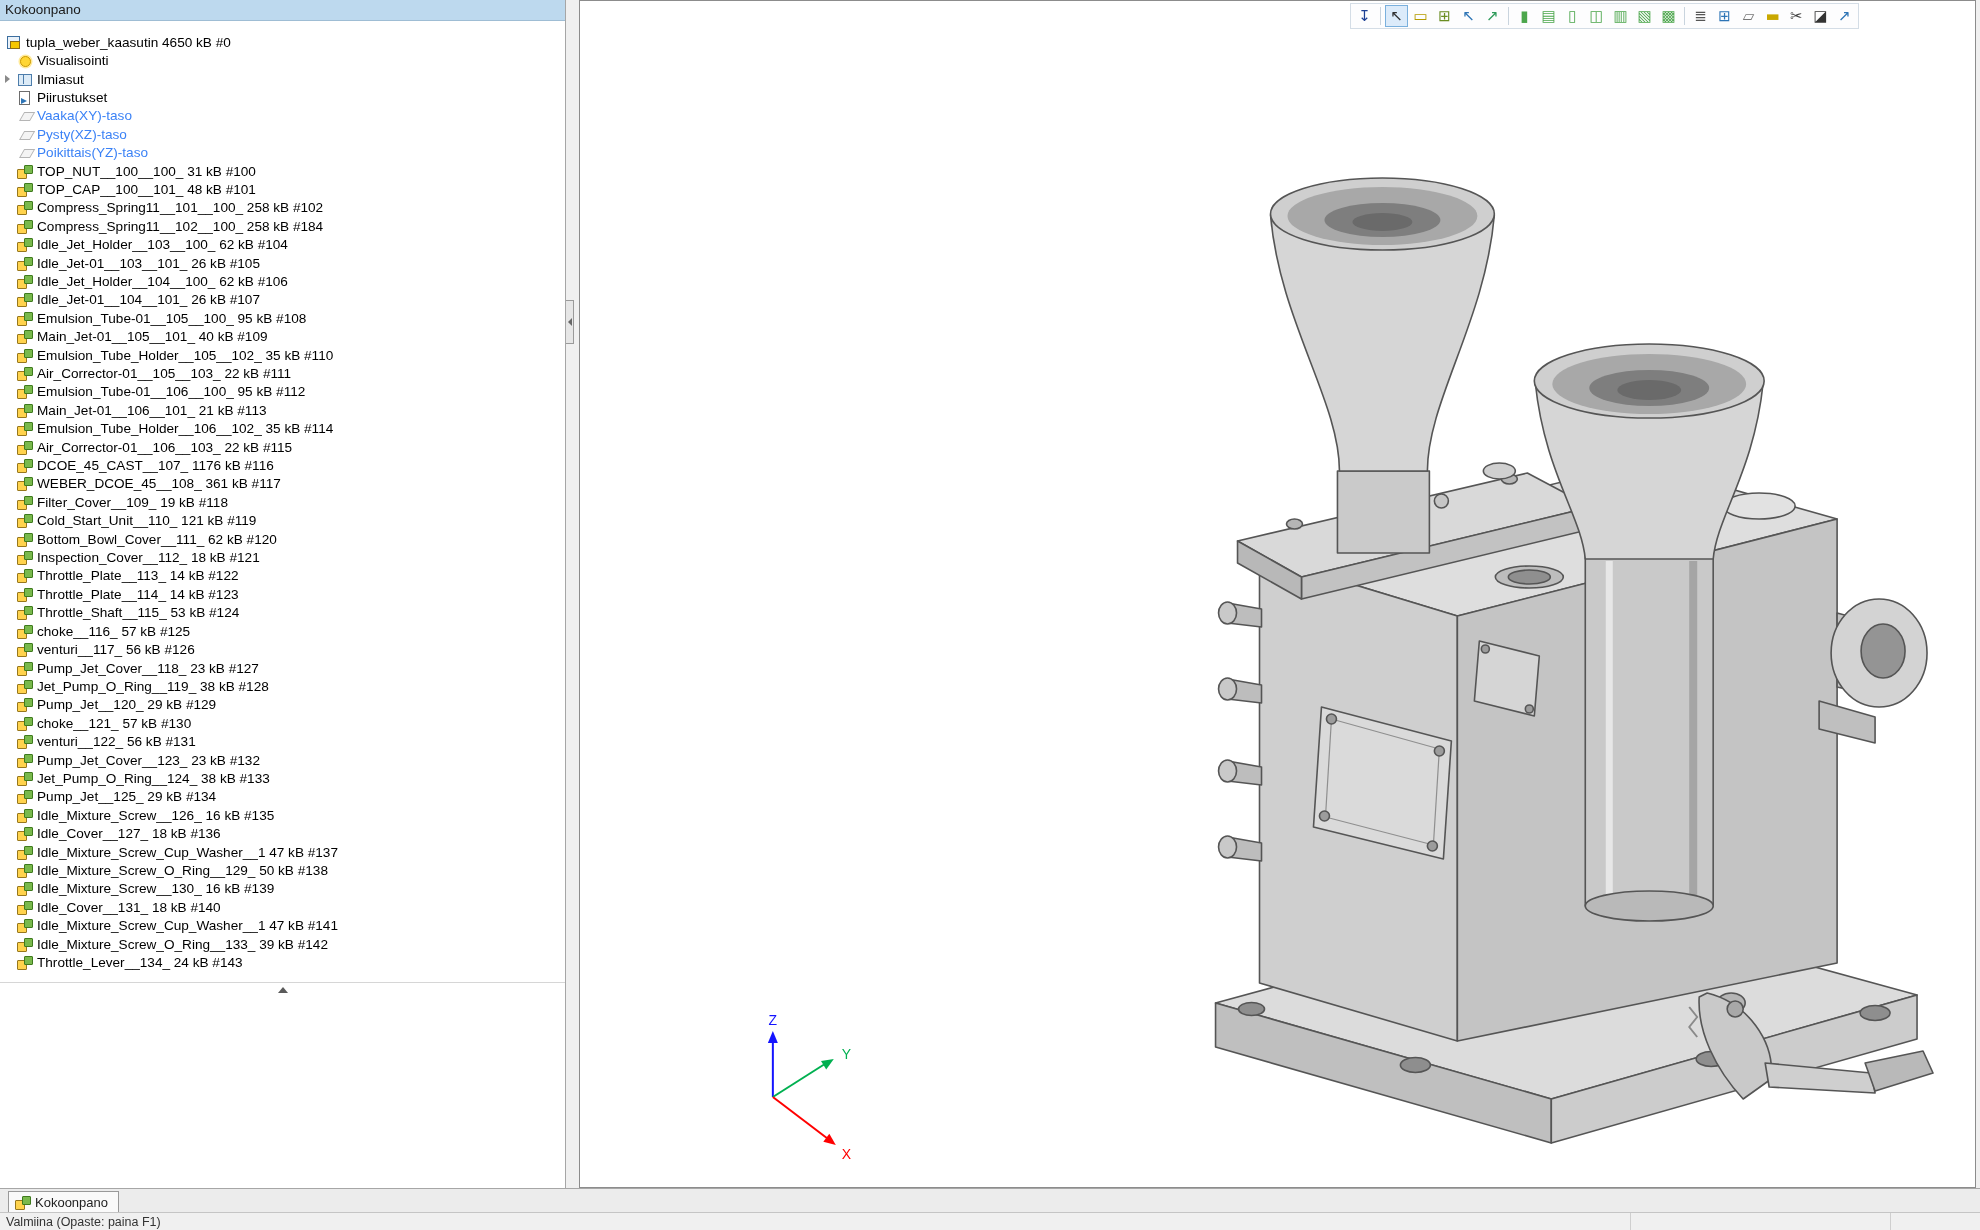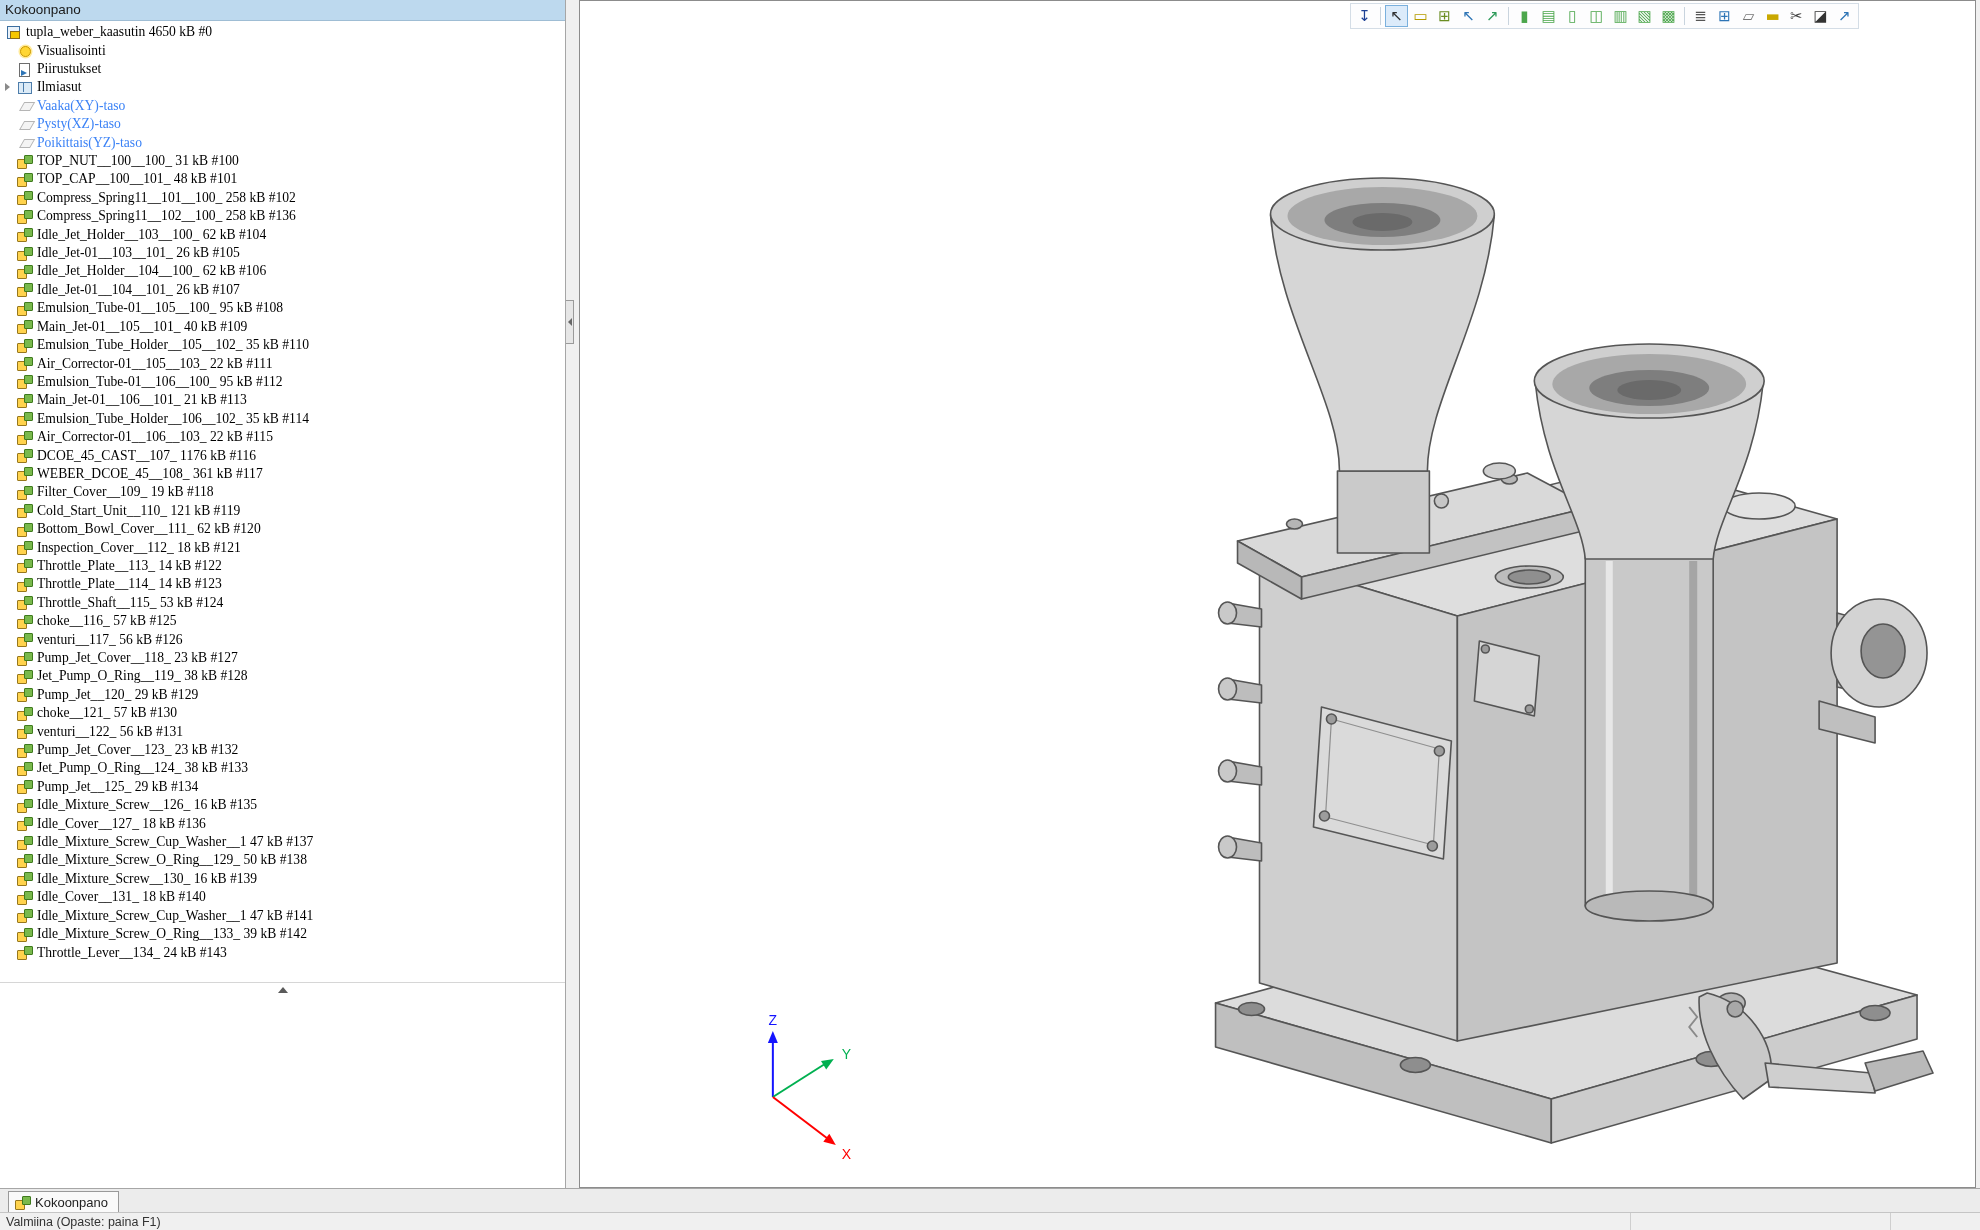--- a/index.html
+++ b/index.html
@@ -6,21 +6,21 @@
   html,body { width:1980px; height:1230px; overflow:hidden;
     font-family:"Liberation Sans", sans-serif; background:#f0f0f0; }
   .app { width:100%; height:100%; display:flex; flex-direction:column; }
   .main { flex:1; min-height:0; display:flex; }
 
   
   .left-panel { width:566px; display:flex; flex-direction:column; background:#fff;
     border-right:1px solid #a6a6a6; }
   .panel-header { height:21px; background:#bdd9ee; border-bottom:1px solid #9fbdd4;
     font-size:13.5px; line-height:20px; padding-left:5px; color:#1a1a1a; }
-  .tree { height:961px; overflow:hidden; padding-top:2px;font-family:Liberation Serif, serif; }
+  .tree { height:961px; overflow:hidden; padding-top:12px; }
   .trow { display:flex; align-items:center; height:18.42px; white-space:nowrap; cursor:default; }
   .trow .chev { width:12px; margin-left:5px; flex:0 0 12px; display:flex; align-items:center; }
   .trow .chev::before { content:""; width:0; height:0;
     border-left:5px solid #8a8a8a; border-top:4px solid transparent; border-bottom:4px solid transparent; }
   .trow .lbl { font-size:13.6px; color:#000; margin-left:5px; }
   .trow.gray .lbl { color:#3b82f6; }
   .root-row { padding-left:6px; }
   .ico { width:15px; height:15px; position:relative; flex:0 0 15px; }
   .ico-asm::before { content:""; position:absolute; left:1px; top:1px; width:11px; height:11px;
     background:#eaf2f9; border:1px solid #3c6e9f; }
@@ -97,28 +97,28 @@
           <span class="ico ico-asm"></span>
           <span class="lbl">tupla_weber_kaasutin 4650 kB #0</span>
         </div>
         <div>
             <div class="trow">
               <span class="chev" style="visibility: hidden;"></span>
               <span class="ico ico-sun"></span>
               <span class="lbl">Visualisointi</span>
             </div>
             <div class="trow">
+              <span class="chev"></span>
+              <span class="ico ico-grid"></span>
+              <span class="lbl">Ilmiasut</span>
+            </div>
+            <div class="trow">
               <span class="chev" style="visibility: hidden;"></span>
               <span class="ico ico-drawing"></span>
               <span class="lbl">Piirustukset</span>
-            </div>
-            <div class="trow">
-              <span class="chev"></span>
-              <span class="ico ico-grid"></span>
-              <span class="lbl">Ilmiasut</span>
             </div>
             <div class="trow gray">
               <span class="chev" style="visibility: hidden;"></span>
               <span class="ico ico-plane"></span>
               <span class="lbl">Vaaka(XY)-taso</span>
             </div>
             <div class="trow gray">
               <span class="chev" style="visibility: hidden;"></span>
               <span class="ico ico-plane"></span>
               <span class="lbl">Pysty(XZ)-taso</span>
@@ -141,21 +141,21 @@
               <span class="lbl">TOP_CAP__100__101_ 48 kB #101</span>
             </div>
             <div class="trow">
               <span class="chev" style="visibility:hidden"></span>
               <span class="ico ico-part"></span>
               <span class="lbl">Compress_Spring11__101__100_ 258 kB #102</span>
             </div>
             <div class="trow">
               <span class="chev" style="visibility:hidden"></span>
               <span class="ico ico-part"></span>
-              <span class="lbl">Compress_Spring11__102__100_ 258 kB #136</span>
+              <span class="lbl">Compress_Spring11__102__100_ 258 kB #184</span>
             </div>
             <div class="trow">
               <span class="chev" style="visibility:hidden"></span>
               <span class="ico ico-part"></span>
               <span class="lbl">Idle_Jet_Holder__103__100_ 62 kB #104</span>
             </div>
             <div class="trow">
               <span class="chev" style="visibility:hidden"></span>
               <span class="ico ico-part"></span>
               <span class="lbl">Idle_Jet-01__103__101_ 26 kB #105</span>

